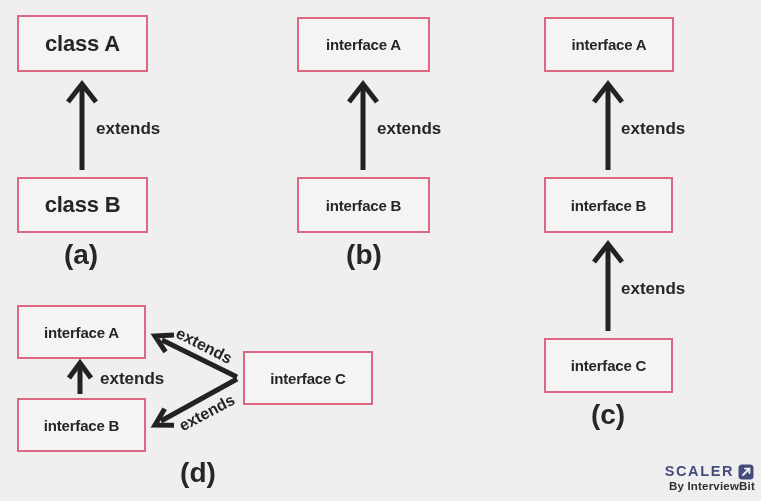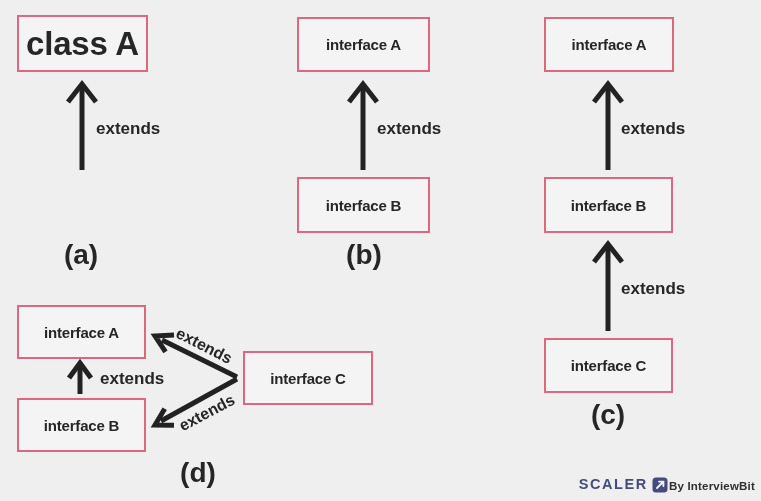--- a/index.html
+++ b/index.html
@@ -10,27 +10,27 @@
   html,body{width:761px;height:501px;}
   body{background:var(--background);font-family:"Liberation Sans",sans-serif;overflow:hidden;}
   #app{position:relative;width:761px;height:501px;background:var(--background);}
   .edges{position:absolute;left:0;top:0;width:761px;height:501px;}
   .edges line,.edges polyline{stroke:var(--arrow);stroke-width:5;fill:none;stroke-linejoin:miter;stroke-linecap:butt;}
   .node{
     position:absolute;display:flex;align-items:center;justify-content:center;
     background:var(--box-fill);border:2px solid var(--box-border);
     color:var(--text);font-weight:700;letter-spacing:-0.2px;white-space:nowrap;
   }
-  .node.big{font-size:33px;}
+  .node.big{font-size:22px;}
   .node.small{font-size:15px;}
   .edge-label{position:absolute;color:var(--text);font-weight:700;font-size:17px;white-space:nowrap;}
   .edge-label.rot{transform:translate(-50%,-50%) rotate(27deg);font-size:16px;}
   .edge-label.rot-neg{transform:translate(-50%,-50%) rotate(-28deg);font-size:16px;}
   .caption{position:absolute;transform:translateX(-50%);color:var(--text);font-weight:700;font-size:28px;white-space:nowrap;}
-  .branding{position:absolute;right:6px;bottom:8px;display:flex;flex-direction:row;align-items:flex-end;line-height:1.15;}
+  .branding{position:absolute;right:6px;bottom:8px;display:flex;flex-direction:column;align-items:flex-end;line-height:1.15;}
   .brand-row{display:flex;align-items:center;gap:4px;}
   .brand-name{color:var(--brand);font-weight:700;font-size:14.5px;letter-spacing:1.6px;}
   .byline{color:var(--byline-color);font-weight:700;font-size:11.5px;letter-spacing:0.2px;}
   .logo-glyph{display:block;}
 </style>
 </head>
 <body>
 
 <div id="app">
 
@@ -60,20 +60,23 @@
       <polyline points="165.5,351.9 155,336 174,334.9"></polyline>
     </g>
     <g>
       <line x1="237" y1="379" x2="161" y2="421"></line>
       <polyline points="174,425.2 155,425 164.7,408.7"></polyline>
     </g>
   </svg>
 
   <div class="node big" style="left:17px;top:15px;width:131px;height:57px">
     <span>class A</span>
+  </div>
+  <div class="node big" style="left:17px;top:177px;width:131px;height:56px">
+    <span>class B</span>
   </div>
   <div class="edge-label" style="left:96px;top:119px">extends</div>
   <div class="caption" style="left:81px;top:239px">(a)</div>
 
   <div class="node small" style="left:297px;top:17px;width:133px;height:55px">
     <span>interface A</span>
   </div>
   <div class="node small" style="left:297px;top:177px;width:133px;height:56px">
     <span>interface B</span>
   </div>

